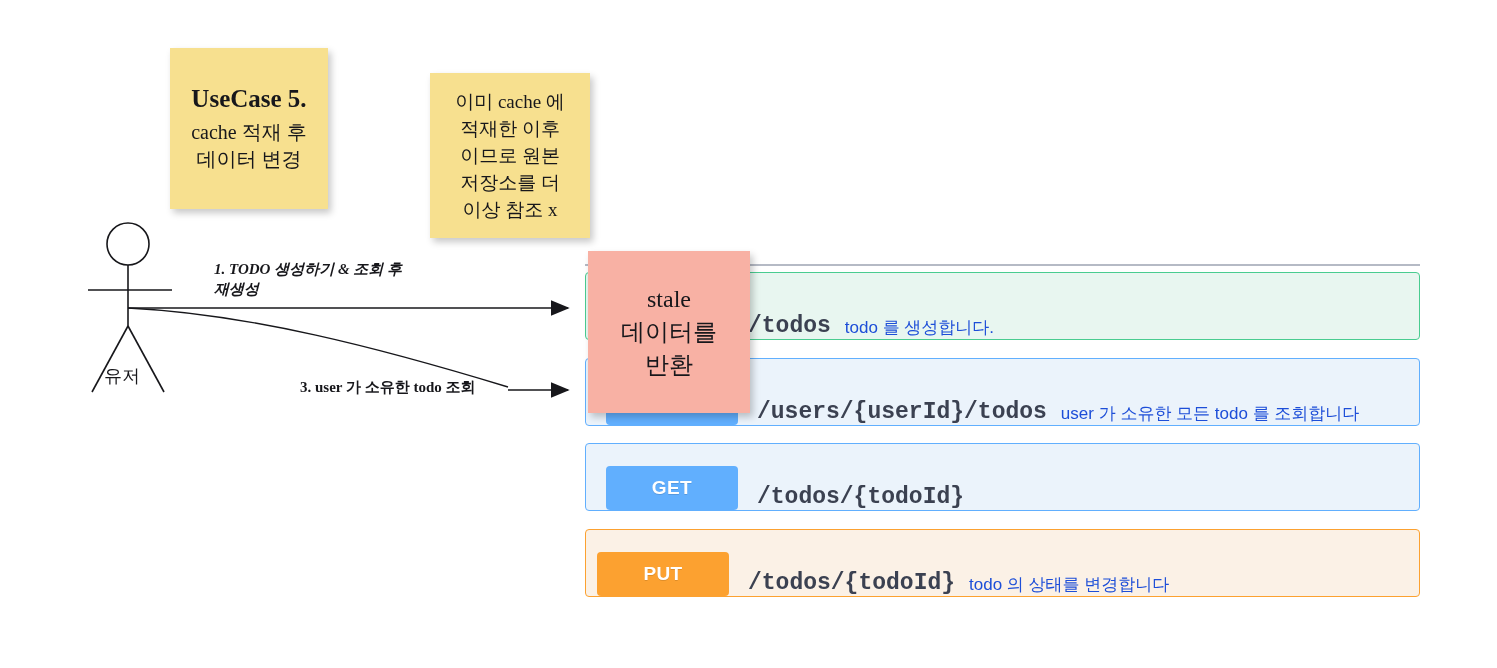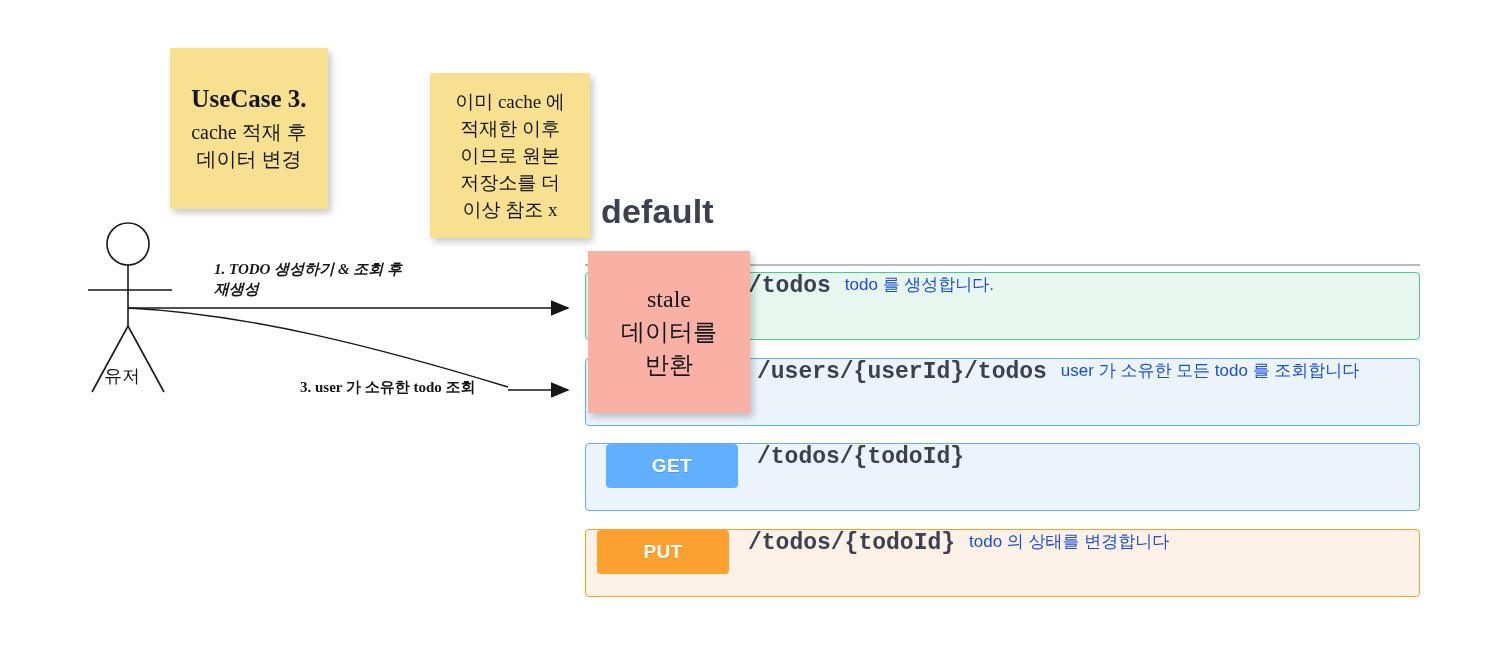--- a/index.html
+++ b/index.html
@@ -44,21 +44,21 @@
 
   .op-row {
     position: absolute;
     left: 0px;
     width: 835px;
     height: 68px;
     border-radius: 4px;
     border-width: 1px;
     border-style: solid;
     display: flex;
-    align-items: flex-start;
+    align-items: flex-end;
     padding-left: 11px;
   }
   .op-row.post { top: 76px;  background: #e8f6f0; border-color: #49cc90; }
   .op-row.get  { background: #ebf3fb; border-color: #61affe; padding-left: 20px; }
   .op-row.get1 { top: 162px; }
   .op-row.get2 { top: 247px; }
   .op-row.put  { top: 333px; background: #fbf1e6; border-color: #fca130; }
 
   .op-method {
     width: 132px;
@@ -164,21 +164,20 @@
     white-space: pre-line;
   }
   #arrow-label-1 { left: 214px; top: 259px; font-style: italic; }
   #arrow-label-3 { left: 300px; top: 377px; }
 </style>
 </head>
 <body>
 
 <div id="swagger-panel">
 
-  <div id="swagger-tag-heading">default</div>
   <div id="swagger-tag-divider"></div>
 
   <div class="op-row post">
     <div class="op-method">POST</div>
     <div class="op-path">/todos</div>
     <div class="op-desc">todo 를 생성합니다.</div>
   </div>
 
   <div class="op-row get get1">
     <div class="op-method">GET</div>
@@ -218,21 +217,21 @@
 
   <path d="M128,308 C250,314 380,348 508,387" fill="none" stroke="#17171b" stroke-width="1.4"></path>
   <line x1="508" y1="390" x2="568" y2="390" stroke="#17171b" stroke-width="1.7" marker-end="url(#ah)"></line>
 </svg>
 
 <div class="arrow-label" id="arrow-label-1">1. TODO 생성하기 &amp; 조회 후
    재생성</div>
 <div class="arrow-label" id="arrow-label-3">3. user 가 소유한 todo 조회</div>
 
 <div class="sticky yellow" id="sticky-usecase">
-  <div class="st-title">UseCase 3.</div>
+  <div class="st-title">UseCase 5.</div>
   <div class="st-line">cache 적재 후</div>
   <div class="st-line">데이터 변경</div>
 </div>
 
 <div class="sticky yellow" id="sticky-cache">
   <div class="st-line">이미 cache 에</div>
   <div class="st-line">적재한 이후</div>
   <div class="st-line">이므로 원본</div>
   <div class="st-line">저장소를 더</div>
   <div class="st-line">이상 참조 x</div>

